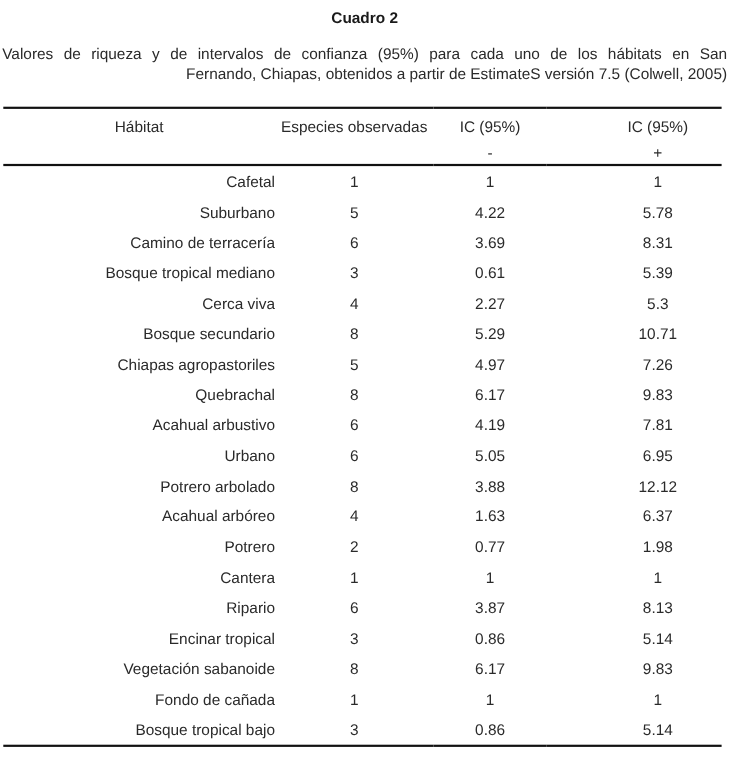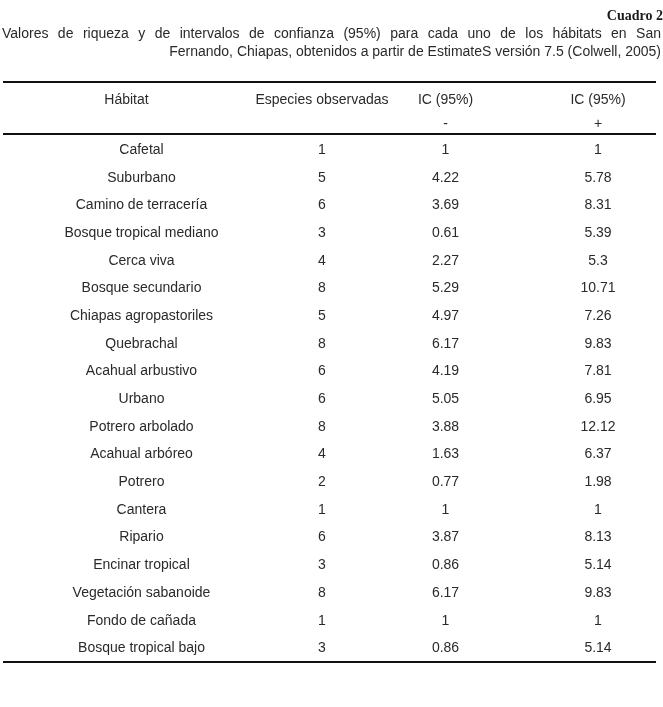--- a/index.html
+++ b/index.html
@@ -12,27 +12,26 @@
     font-family: "Liberation Sans", sans-serif;
     color: #222222;
     -webkit-font-smoothing: antialiased;
   }
   .page {
     width: 663px;
     height: 707px;
     position: relative;
   }
   .title {
-    margin: 8px 0 0 0;
-    text-align: right;
+    margin: 8px 0 16px 0;
+    text-align: center;
     font-weight: bold;
     font-size: 14px;
     line-height: 16px;
     color: #1a1a1a;
-    font-family: Liberation Serif, serif;
   }
   .subtitle {
     margin: 0 2px 0 2px;
     font-size: 14px;
     line-height: 18px;
     color: #2a2a2a;
   }
   .subtitle .line1 {
     text-align: justify;
     text-align-last: justify;
@@ -59,21 +58,21 @@
     font-weight: normal;
     padding: 0;
     text-align: center;
     vertical-align: middle;
     white-space: nowrap;
     overflow: hidden;
   }
   tr.header-main th { height: 32px; vertical-align: middle; }
   tr.header-sub th { height: 18px; vertical-align: top; }
   tbody td { height: 27.7px; }
-  .col-habitat-cell { text-align: center; padding-left: 30px; }
+  .col-habitat-cell { text-align: right; padding-left: 30px; }
   .col-ic-plus-cell { padding-left: 43px; }
 </style>
 </head>
 <body>
 
 <div class="page">
 
   <div class="title">Cuadro 2</div>
 
   <div class="subtitle">

